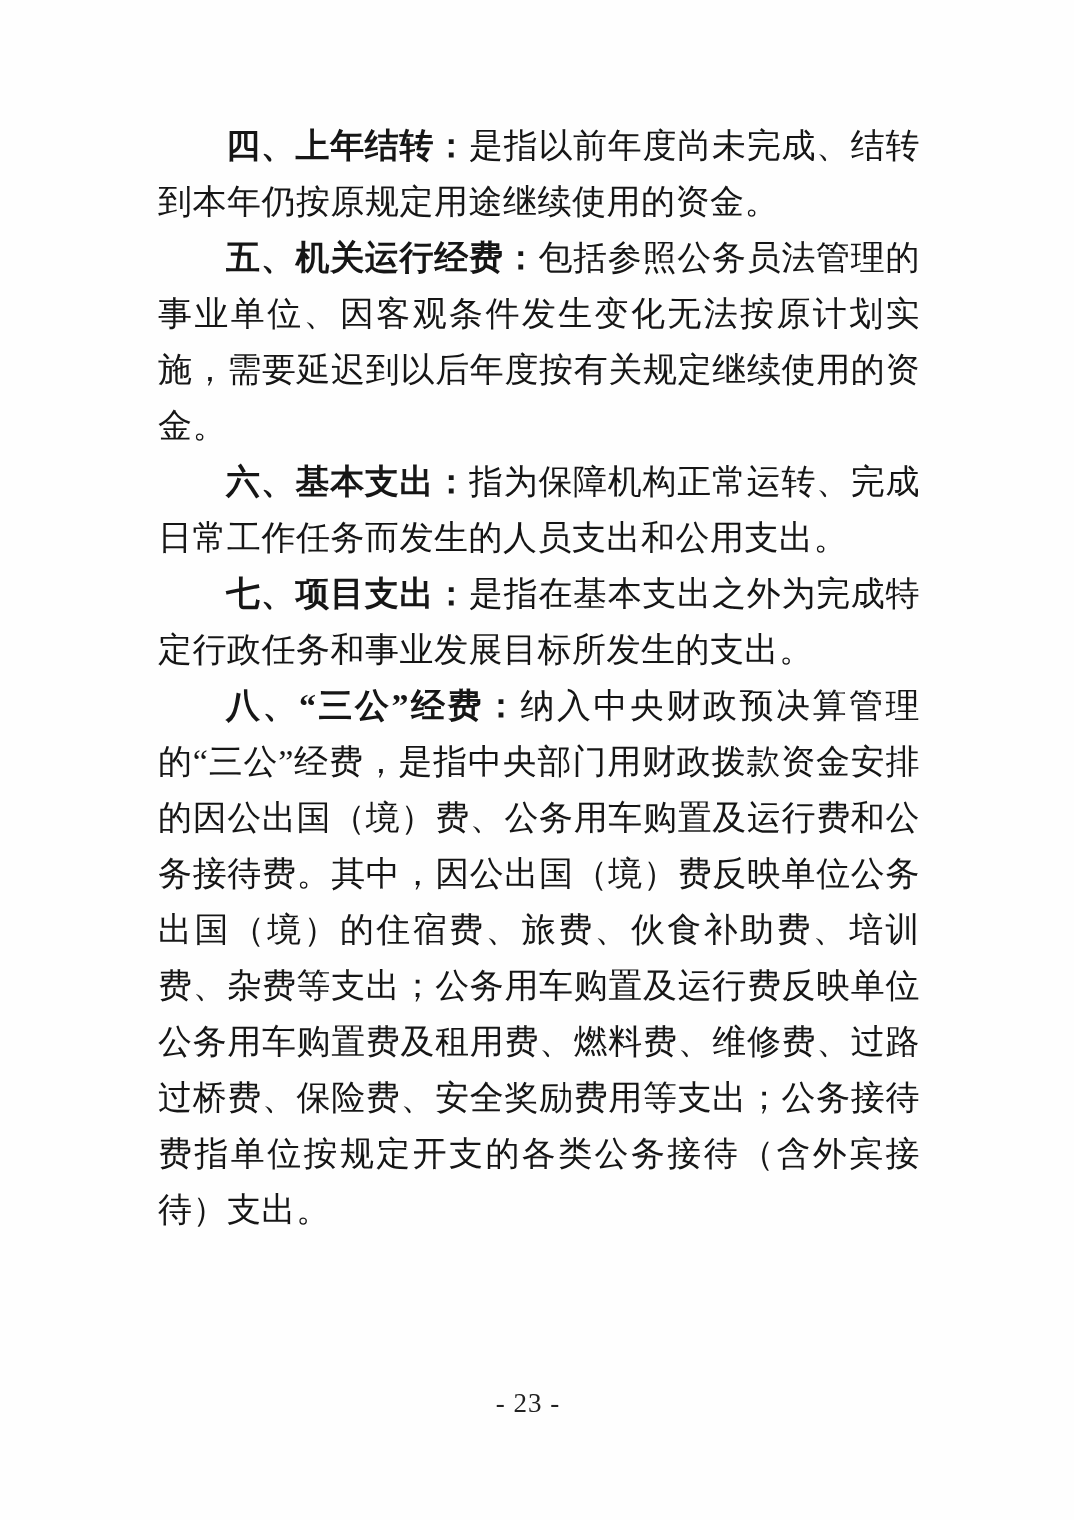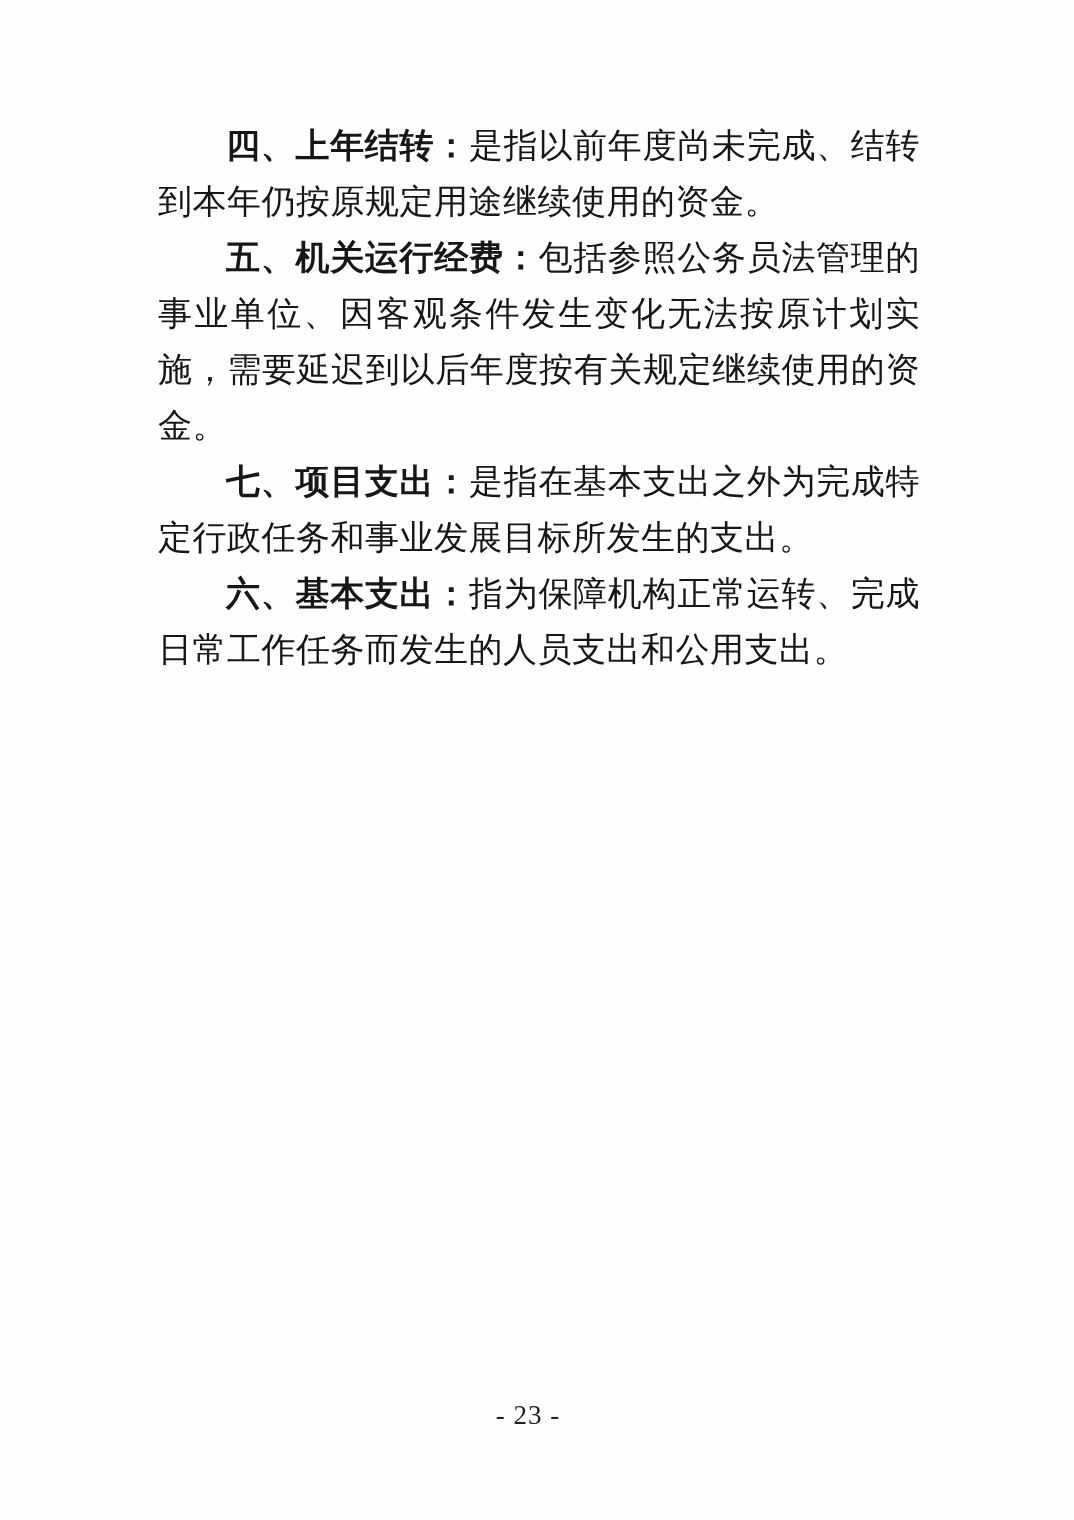--- a/index.html
+++ b/index.html
@@ -37,35 +37,35 @@
   .page-number {
     position: absolute;
     top: 1386px;
     left: 0;
     width: 1056px;
     text-align: center;
     font-size: 27px;
     line-height: 34px;
     color: #222222;
     letter-spacing: 1px;
-    margin-top: 12px;
   }
 </style>
 </head>
 <body>
 
 <div class="page">
   <div class="content">
 
     <p class="para"><span class="head">四、上年结转：</span><span class="body-text">是指以前年度尚未完成、结转到本年仍按原规定用途继续使用的资金。</span></p>
 
     <p class="para"><span class="head">五、机关运行经费：</span><span class="body-text">包括参照公务员法管理的事业单位、因客观条件发生变化无法按原计划实施，需要延迟到以后年度按有关规定继续使用的资金。</span></p>
 
+    <p class="para"><span class="head">六、基本支出：</span><span class="body-text">指为保障机构正常运转、完成日常工作任务而发生的人员支出和公用支出。</span></p>
+
     <p class="para"><span class="head">七、项目支出：</span><span class="body-text">是指在基本支出之外为完成特定行政任务和事业发展目标所发生的支出。</span></p>
 
-    <p class="para"><span class="head">六、基本支出：</span><span class="body-text">指为保障机构正常运转、完成日常工作任务而发生的人员支出和公用支出。</span></p>
-
+    <p class="para"><span class="head">八、“三公”经费：</span><span class="body-text">纳入中央财政预决算管理的“三公”经费，是指中央部门用财政拨款资金安排的因公出国（境）费、公务用车购置及运行费和公务接待费。其中，因公出国（境）费反映单位公务出国（境）的住宿费、旅费、伙食补助费、培训费、杂费等支出；公务用车购置及运行费反映单位公务用车购置费及租用费、燃料费、维修费、过路过桥费、保险费、安全奖励费用等支出；公务接待费指单位按规定开支的各类公务接待（含外宾接待）支出。</span></p>
 
 
   </div>
 
   <div class="page-number">- 23 -</div>
 </div>
 
 </body></html>

